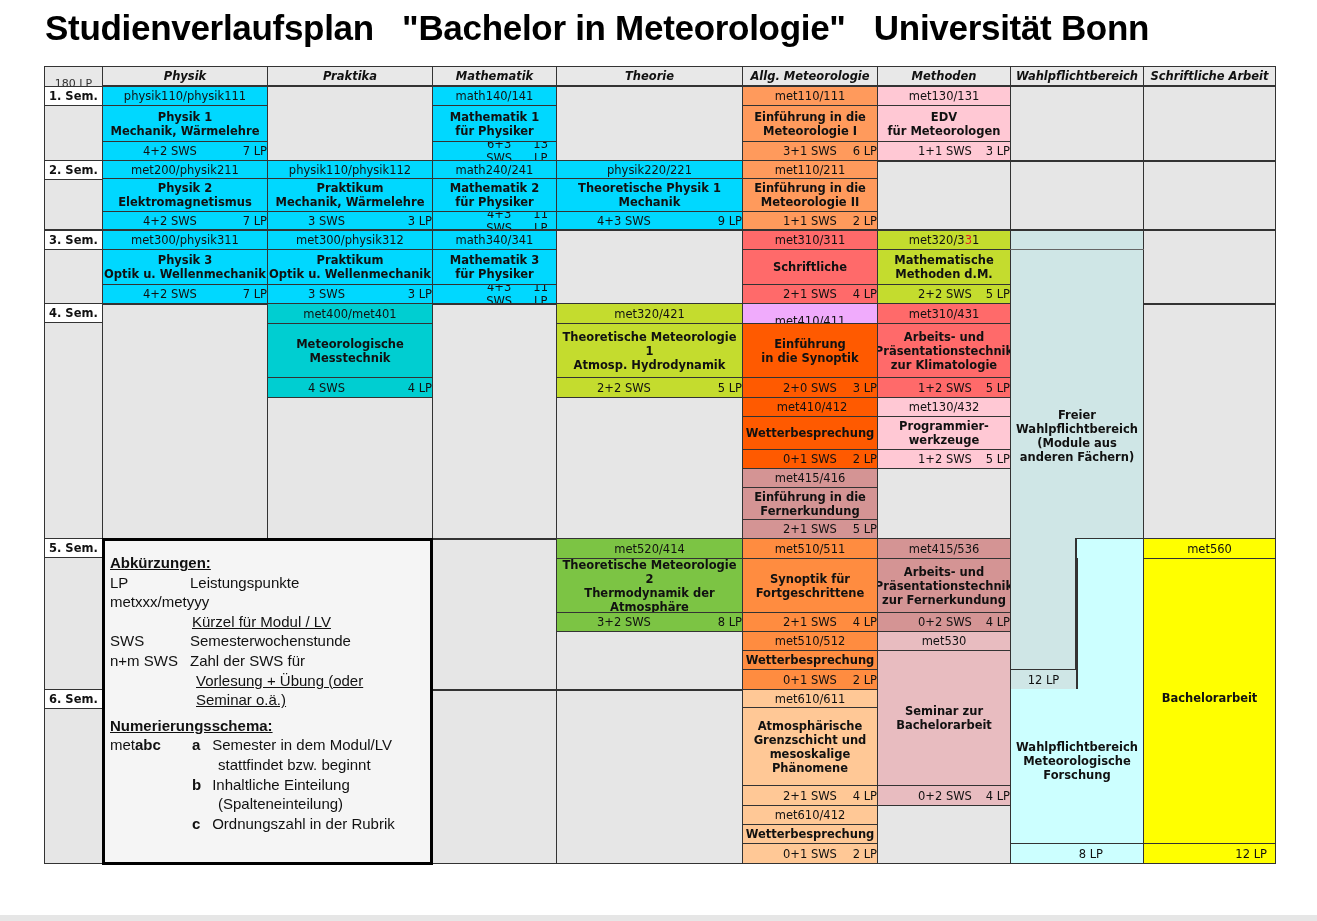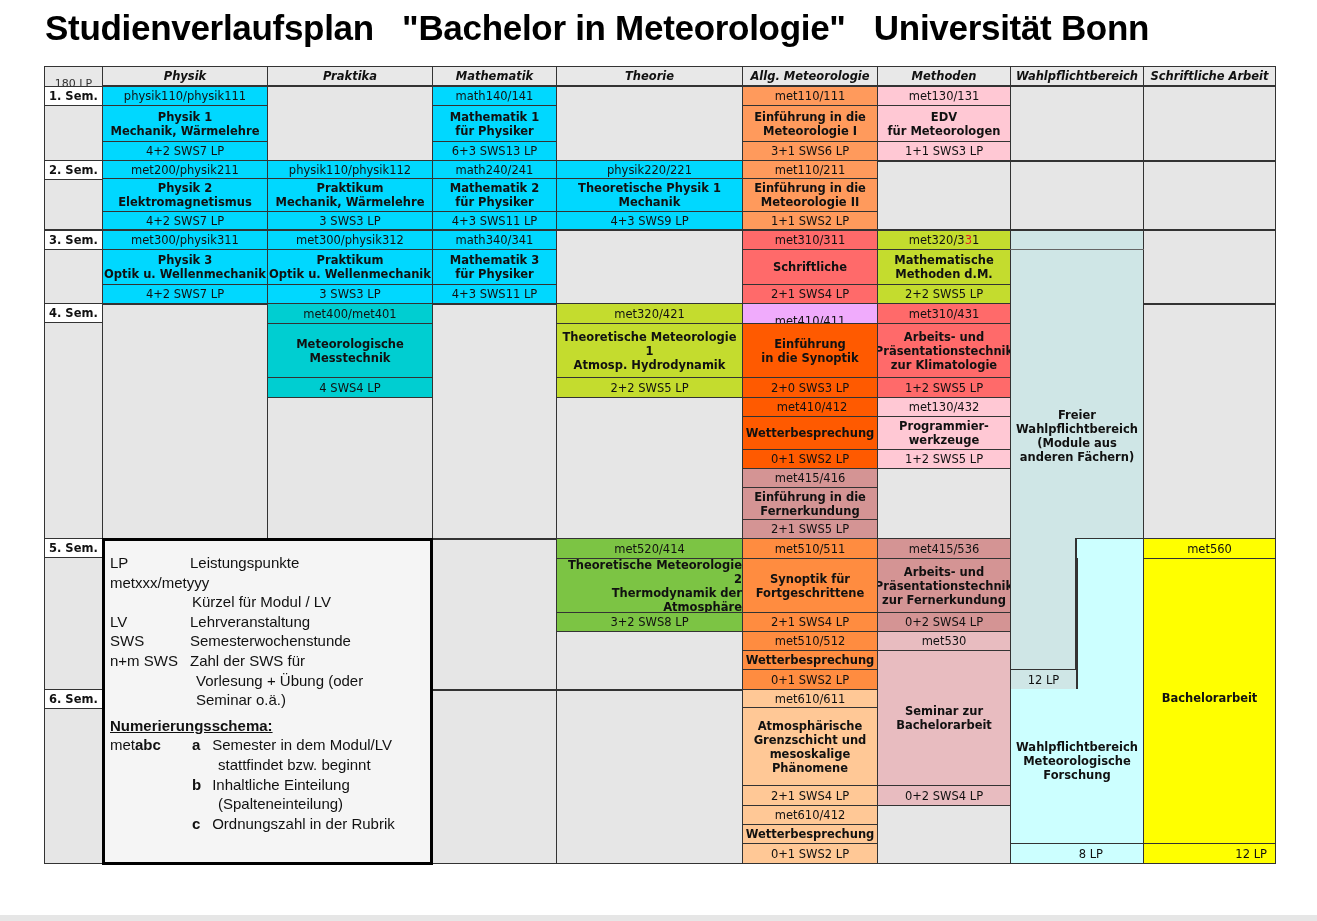--- a/index.html
+++ b/index.html
@@ -4,27 +4,27 @@
 <style>
   html, body { margin:0; padding:0; background:#ffffff; }
   body { width:1317px; height:921px; position:relative; overflow:hidden; font-family:"DejaVu Sans", sans-serif; }
   #title { position:absolute; left:45px; top:8px; font-family:"Liberation Sans", sans-serif; font-weight:bold; font-size:35px; letter-spacing:-0.3px; white-space:pre; color:#000; }
   #grid { position:absolute; left:0; top:0; width:1317px; height:921px; }
   .cell { position:absolute; box-sizing:border-box; display:flex; align-items:center; justify-content:center; text-align:center; font-size:11.5px; color:#111; line-height:14px; overflow:hidden; }
   .b { border:1px solid #333; }
   .hdr { font-weight:bold; font-style:italic; background:#e8e8e8; font-size:11.5px; }
   .sem { font-weight:bold; background:#fff; justify-content:flex-start; padding-left:4px; }
   .bold { font-weight:bold; }
-  .sl { justify-content:center; }
+  .sl { justify-content:space-between;padding-left:40px; }
   .gray { background:#e6e6e6; }
   #legend { position:absolute; left:102px; top:538px; width:331px; height:327px; box-sizing:border-box; border:3px solid #000; background:#f5f5f5; font-family:"Liberation Sans", sans-serif; font-size:15px; line-height:19.6px; padding:12px 0 0 5px; color:#111; }
   #legend .h { font-weight:bold; text-decoration:underline; }
   #legend .row { display:flex; }
   #legend .k { width:80px; flex:none; }
-  #legend .ind { padding-left:82px; }
+  #legend .ind { padding-left:82px;text-decoration:underline; }
   #legend .ind3 { padding-left:108px; }
   #legend .lt { font-weight:bold; display:inline-block; width:16px; }
   #bottom-bar { position:absolute; left:0; top:915px; width:1317px; height:6px; background:#e6e6e6; }
   .red { color:#e02020; }
 </style>
 </head>
 <body>
 
 <div id="title">Studienverlaufsplan   "Bachelor in Meteorologie"   Universität Bonn</div>
 <div id="grid">
@@ -182,21 +182,21 @@
       <span>1+2 SWS</span>
       <span>5 LP</span>
     </div>
     <div class="cell b" style="left: 742px; top: 468px; width: 136px; height: 20px; background: rgb(212, 148, 148);">met415/416</div>
     <div class="cell b bold" style="left: 742px; top: 487px; width: 136px; height: 33px; background: rgb(212, 148, 148);">Einführung in die<br>Fernerkundung</div>
     <div class="cell b sl" style="left: 742px; top: 519px; width: 136px; height: 20px; background: rgb(212, 148, 148);">
       <span>2+1 SWS</span>
       <span>5 LP</span>
     </div>
     <div class="cell b" style="left: 556px; top: 538px; width: 187px; height: 21px; background: rgb(124, 196, 68);">met520/414</div>
-    <div class="cell b bold" style="left: 556px; top: 558px; width: 187px; height: 55px; background: rgb(124, 196, 68); text-align: right;">Theoretische Meteorologie 2<br>Thermodynamik der<br>Atmosphäre</div>
+    <div class="cell b bold" style="left: 556px; top: 558px; width: 187px; height: 55px; background: rgb(124, 196, 68);">Theoretische Meteorologie 2<br>Thermodynamik der<br>Atmosphäre</div>
     <div class="cell b sl" style="left: 556px; top: 612px; width: 187px; height: 20px; background: rgb(124, 196, 68);">
       <span>3+2 SWS</span>
       <span>8 LP</span>
     </div>
     <div class="cell b" style="left: 742px; top: 538px; width: 136px; height: 21px; background: rgb(255, 140, 64);">met510/511</div>
     <div class="cell b bold" style="left: 742px; top: 558px; width: 136px; height: 55px; background: rgb(255, 140, 64);">Synoptik für<br>Fortgeschrittene</div>
     <div class="cell b sl" style="left: 742px; top: 612px; width: 136px; height: 20px; background: rgb(255, 140, 64);">
       <span>2+1 SWS</span>
       <span>4 LP</span>
     </div>
@@ -237,30 +237,27 @@
     <div class="cell b" style="left: 1010px; top: 669px; width: 67px; height: 21px; background: rgb(207, 230, 230);">12 LP</div>
     <div class="cell b" style="left: 1076px; top: 538px; width: 68px; height: 21px; background: rgb(204, 255, 255);"></div>
     <div class="cell " style="left: 1076px; top: 558px; width: 68px; height: 132px; background: rgb(204, 255, 255); border-left: 2px solid rgb(51, 51, 51); border-right: 1px solid rgb(51, 51, 51);"></div>
     <div class="cell " style="left: 1010px; top: 689px; width: 134px; height: 155px; background: rgb(204, 255, 255); border-left: 1px solid rgb(51, 51, 51); border-right: 1px solid rgb(51, 51, 51);"></div>
     <div class="cell bold" style="left: 1010px; top: 700px; width: 134px; height: 121px;">Wahlpflichtbereich<br>Meteorologische<br>Forschung</div>
     <div class="cell b" style="left: 1010px; top: 843px; width: 134px; height: 21px; background: rgb(204, 255, 255); justify-content: flex-end; padding-right: 40px;">8 LP</div>
     <div class="cell b" style="left: 1143px; top: 538px; width: 133px; height: 21px; background: rgb(255, 255, 0);">met560</div>
     <div class="cell b bold" style="left: 1143px; top: 558px; width: 133px; height: 286px; background: rgb(255, 255, 0); align-items: flex-start; padding-top: 132px;">Bachelorarbeit</div>
     <div class="cell b" style="left: 1143px; top: 843px; width: 133px; height: 21px; background: rgb(255, 255, 0); justify-content: flex-end; padding-right: 8px;">12 LP</div>
     <div id="legend">
+      <div class="h">Abkürzungen:</div>
       <div class="row">
         <span class="k">LP</span>
         <span>Leistungspunkte</span>
       </div>
       <div>metxxx/metyyy</div>
       <div class="ind" style="padding-left:82px">Kürzel für Modul / LV</div>
-      <div class="row">
-        <span class="k">LV</span>
-        <span>Lehrveranstaltung</span>
-      </div>
       <div class="row">
         <span class="k">SWS</span>
         <span>Semesterwochenstunde</span>
       </div>
       <div class="row">
         <span class="k">n+m SWS</span>
         <span>Zahl der SWS für</span>
       </div>
       <div class="ind" style="padding-left:86px">Vorlesung + Übung (oder</div>
       <div class="ind" style="padding-left:86px">Seminar o.ä.)</div>

